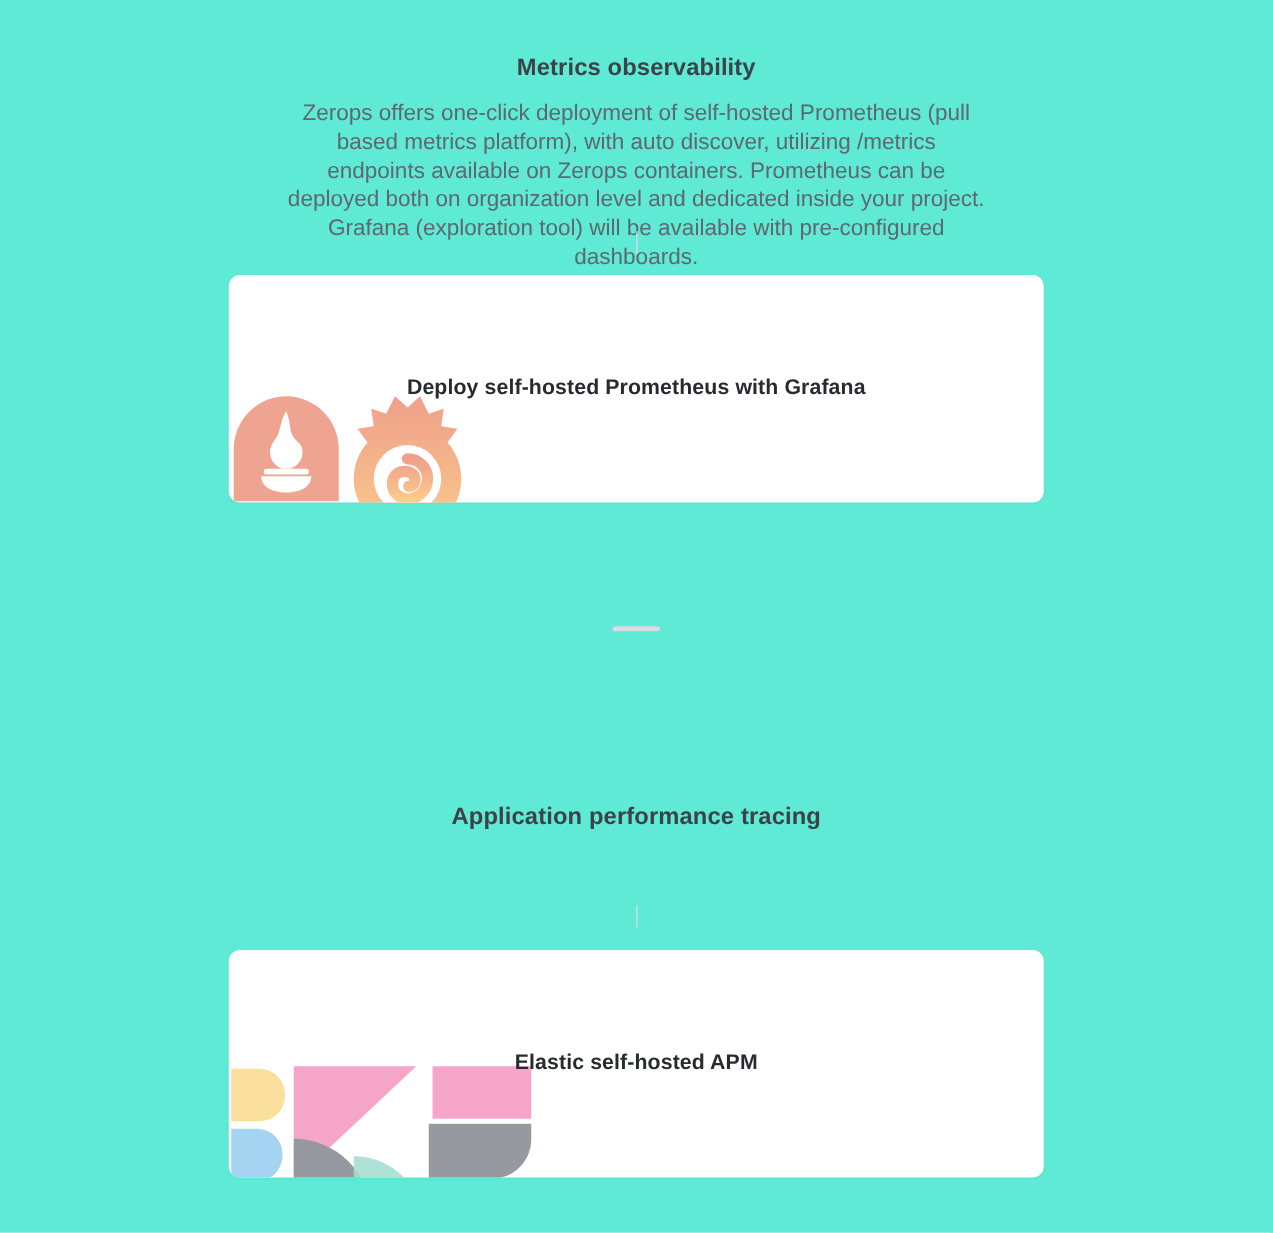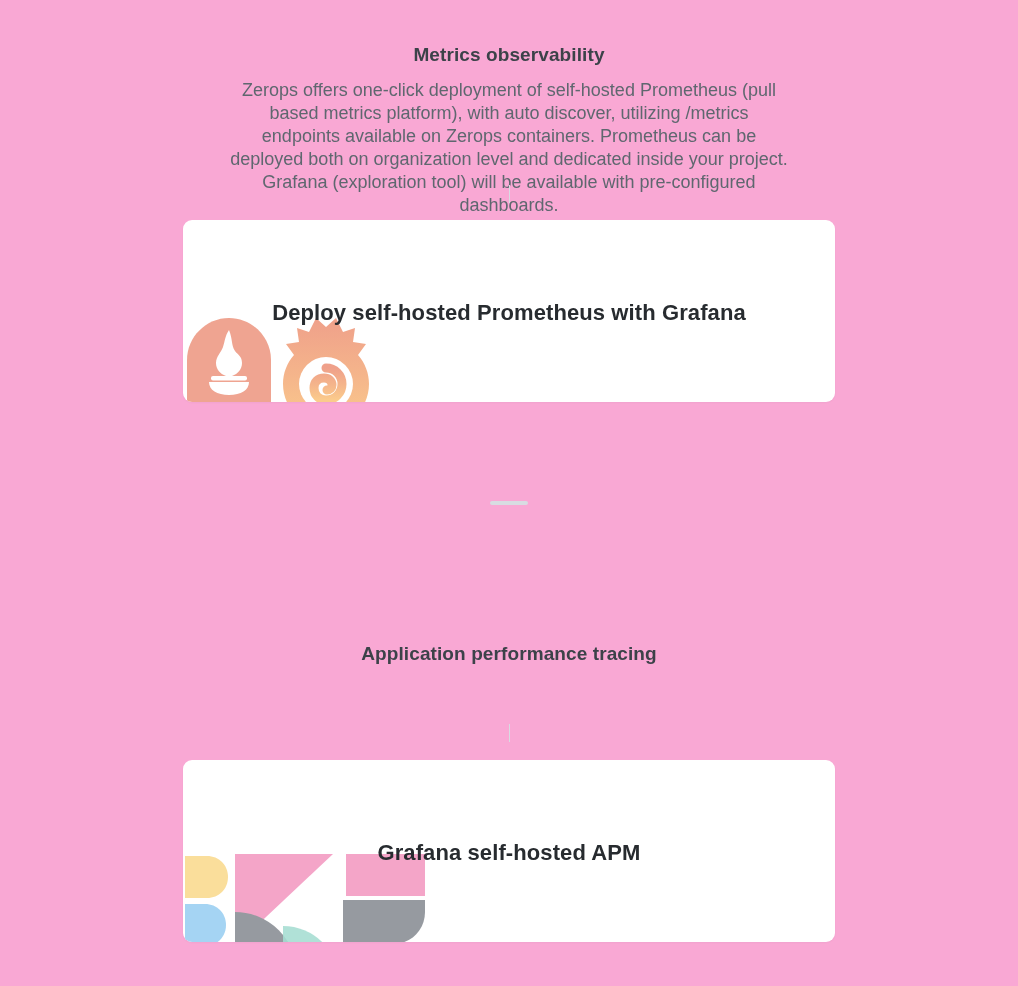--- a/index.html
+++ b/index.html
@@ -12,21 +12,21 @@
     background: #ebeef2;
     font-family: "Liberation Sans", sans-serif;
     -webkit-font-smoothing: antialiased;
     overflow: hidden;
   }
 
   .page {
     position: relative;
     width: 1018px;
     height: 986px;
-    background: #f9a8d4;
+    background: #5eead4;
   }
 
   
   .section {
     width: 100%;
     text-align: center;
   }
 
   .section-title {
     font-size: 19px;
@@ -73,21 +73,21 @@
     overflow: hidden;
     box-shadow: 0 1px 2px rgba(40, 50, 70, 0.04);
   }
 
   .card-title {
     position: absolute;
     left: 0;
     right: 0;
     top: 80px;
     text-align: center;
-    font-size: 22px;
+    font-size: 17px;
     font-weight: 700;
     color: #272b2f;
     letter-spacing: 0.1px;
     z-index: 3;
   }
 
   .card-art {
     position: absolute;
     left: 2px;
     bottom: -58px;
@@ -182,21 +182,21 @@
   <div class="section" id="section-apm">
     <h2 class="section-title">Application performance tracing</h2>
   </div>
 
   <div id="divider-apm">
     <div class="v-divider"></div>
   </div>
 
   <div id="card-apm">
     <div class="card">
-      <div class="card-title">Grafana self-hosted APM</div>
+      <div class="card-title">Elastic self-hosted APM</div>
 
       <div class="card-art apm">
         <svg width="244" height="132" viewBox="0 0 244 132" xmlns="http://www.w3.org/2000/svg">
 
           <path d="M2 6 L24 6 C36 6 45 15 45 27 C45 39 36 48 24 48 L2 48 Z" fill="#fade9b"></path>
           <path d="M2 54 L22 54 C34 54 43 63 43 75 C43 87 34 96 22 96 L2 96 Z" fill="#a5d4f3"></path>
           <path d="M2 102 L26 102 C36 102 44 109 44 117 C44 125 36 131 26 131 L2 131 Z" fill="#a5ddd2"></path>
 
           <path d="M52 4 L150 4 L52 96 Z" fill="#f4a5c8"></path>
 

